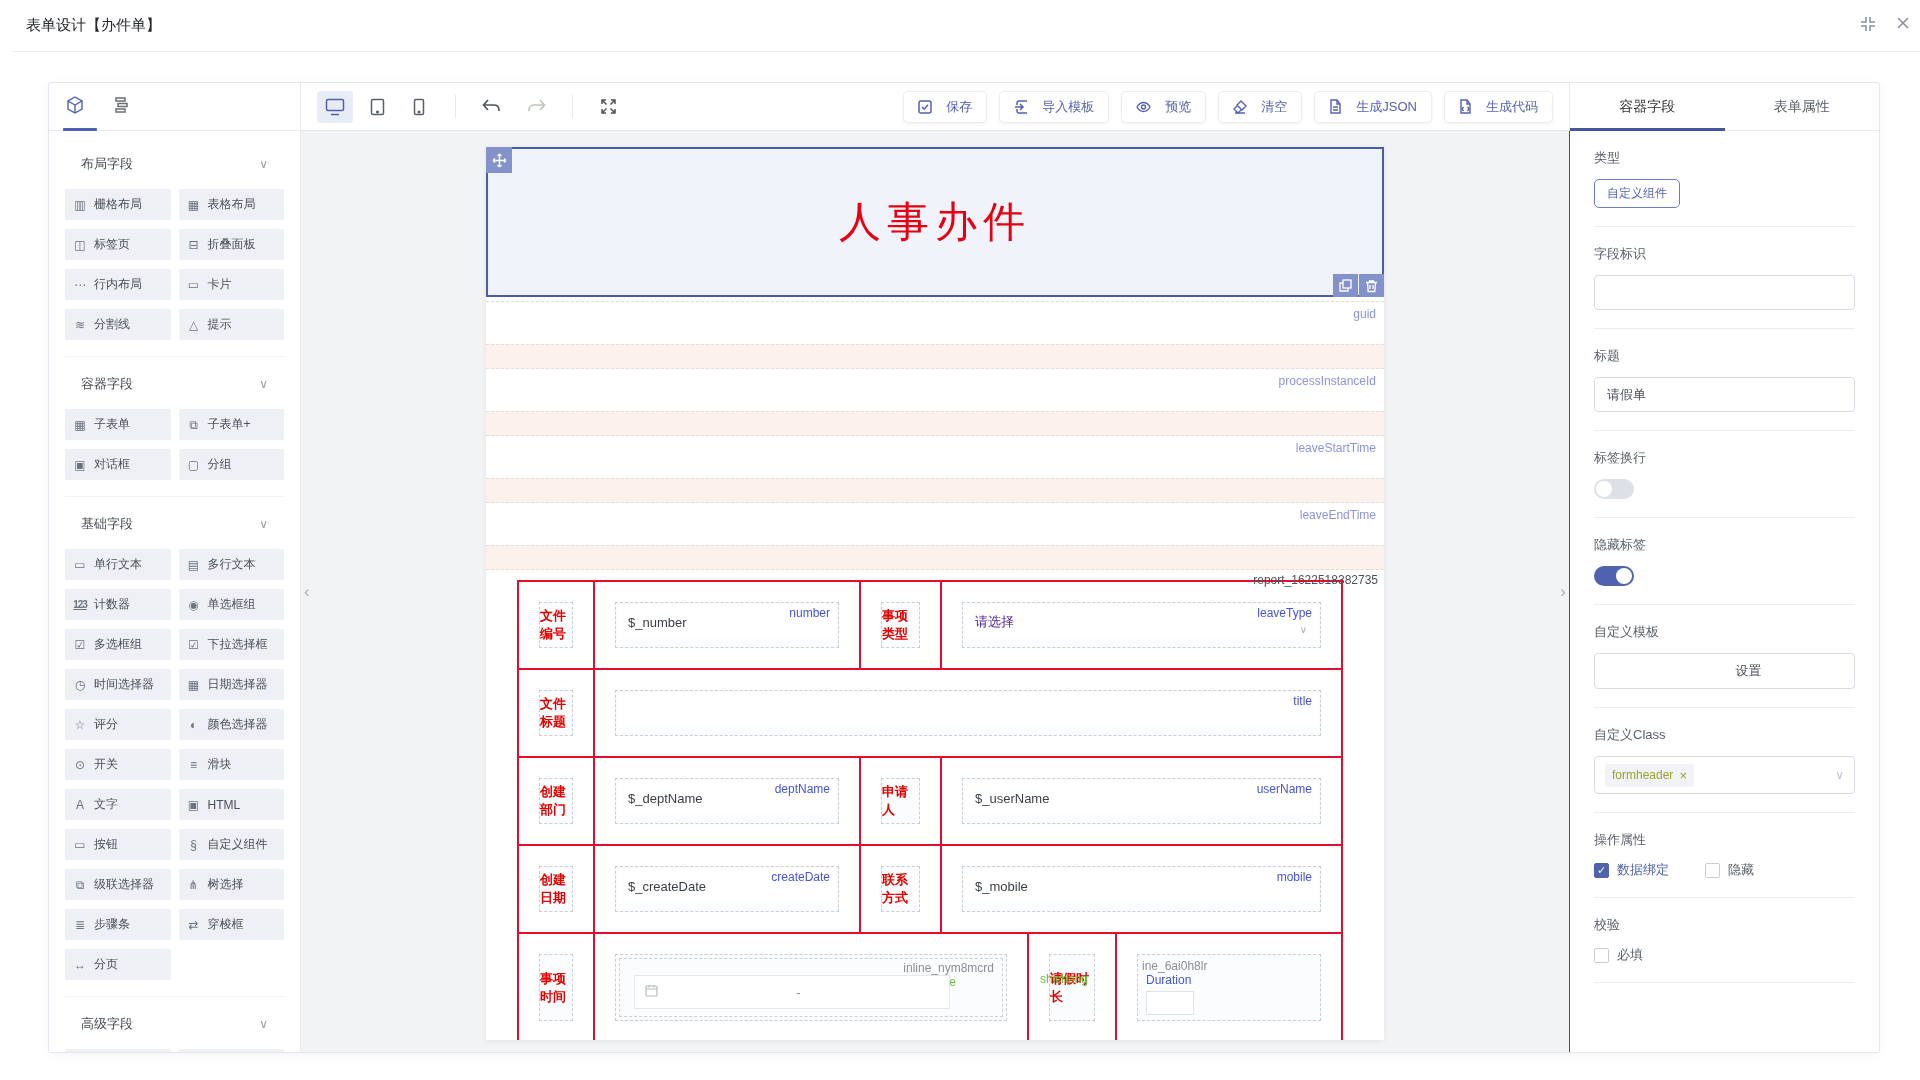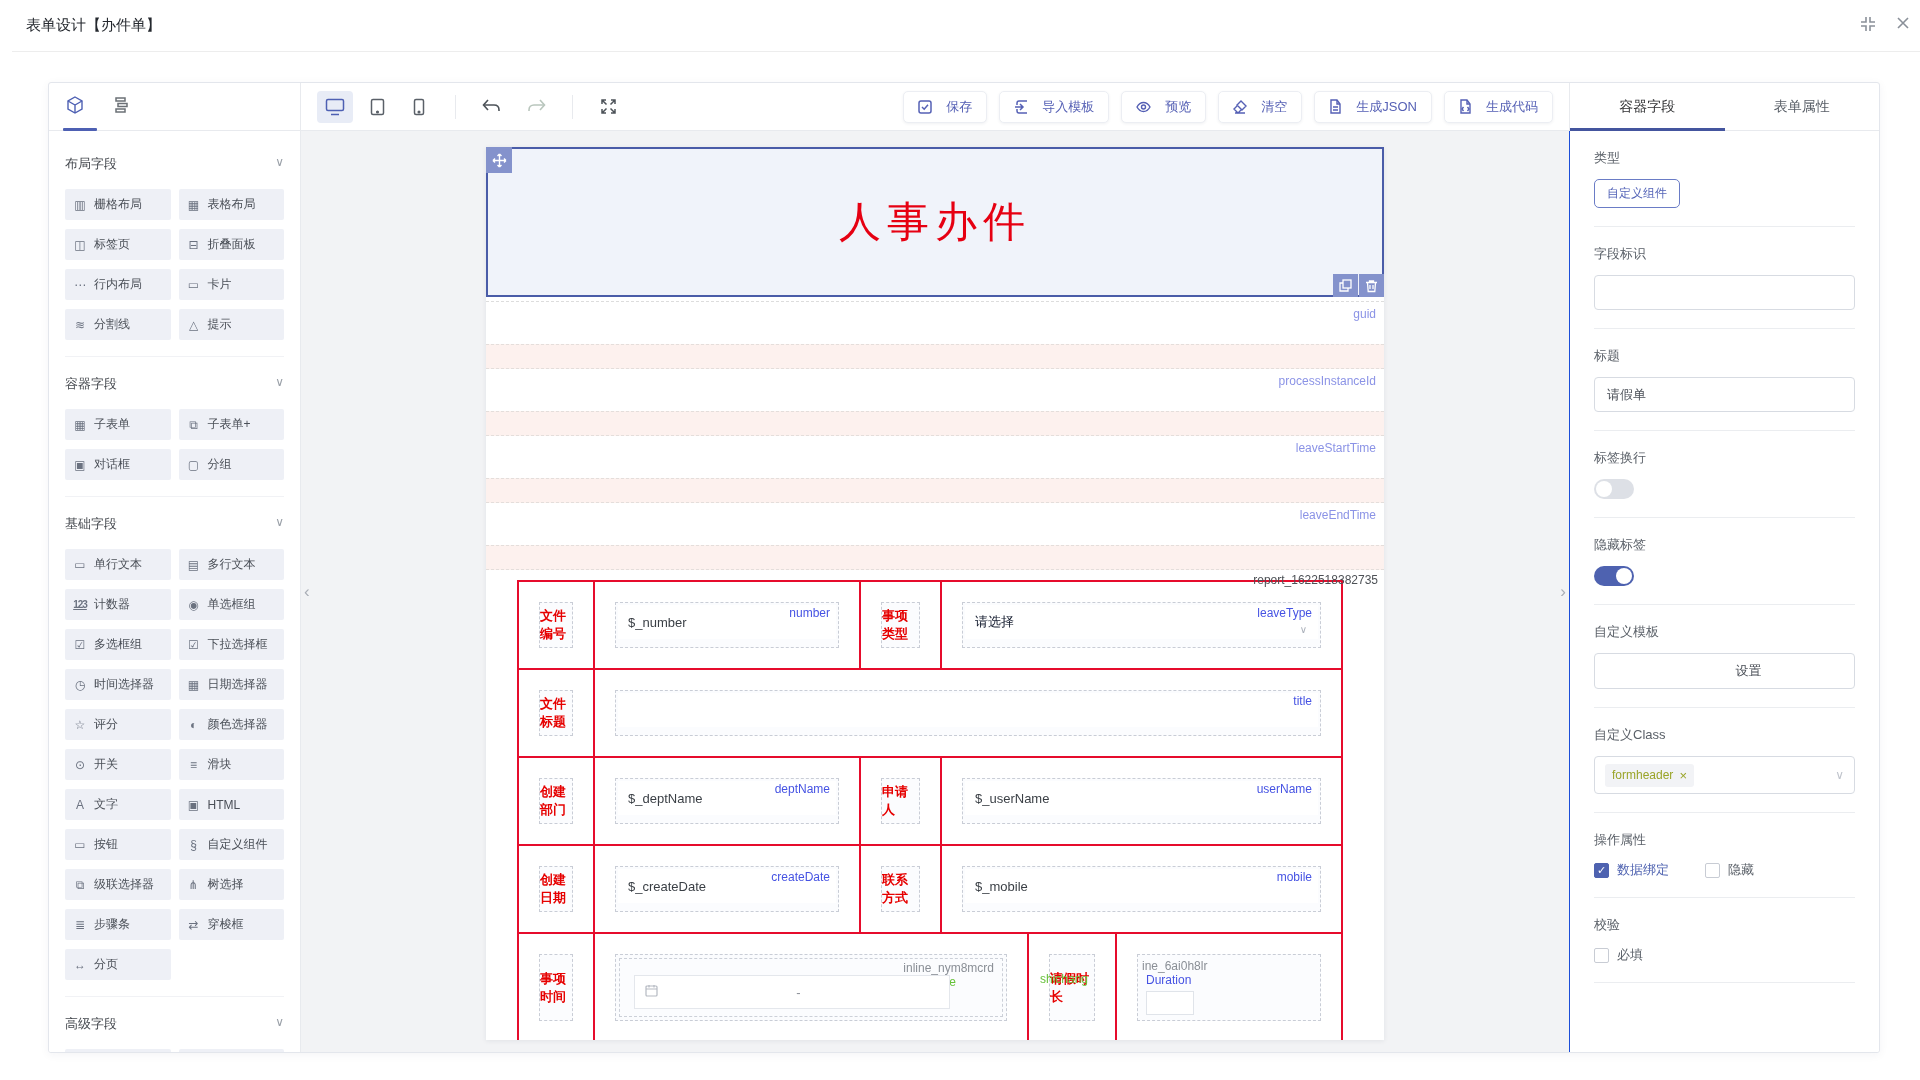--- a/index.html
+++ b/index.html
@@ -25,21 +25,21 @@
   .act-btn { display:flex; align-items:center; gap:14px; height:32px; padding:0 14px; background:#fff; border:1px solid #eceef3; border-radius:5px; box-shadow:0 1px 3px rgba(40,50,90,.07); color:#5560b5; font-size:13px; cursor:pointer; white-space:nowrap; }
   .ph-right { width:310px; flex:0 0 310px; border-left:1px solid #e8eaee; display:flex; }
   .ptab { flex:1; display:flex; align-items:center; justify-content:center; font-size:14px; color:#5a6068; cursor:pointer; position:relative; }
   .ptab.active { color:#303133; }
   .ptab.active::after { content:""; position:absolute; left:0; right:0; bottom:-1px; height:3px; background:#44559e; }
 
   .app-body { flex:1; display:flex; overflow:hidden; }
   .palette { width:252px; flex:0 0 252px; border-right:1px solid #e8eaee; padding:6px 16px 0; overflow:hidden; background:#fff; }
   .section { padding:10px 0 16px; }
   .section + .section { border-top:1px solid #f1f2f5; }
-  .section-title { display:flex; align-items:flex-start; justify-content:space-between; font-size:13px; color:#45494f; margin:8px 0 16px; cursor:pointer; }
+  .section-title { display:flex; align-items:center; justify-content:space-between; font-size:13px; color:#45494f; margin:8px 16px 16px; cursor:pointer; }
   .section-title .chev { color:#9aa0a8; font-size:12px; }
   .items { display:grid; grid-template-columns:1fr 1fr; gap:9px 8px; }
   .item { height:31px; background:#eef0f6; border-radius:2px; display:flex; align-items:center; padding:0 8px; gap:7px; font-size:12px; color:#4a4f57; cursor:grab; overflow:hidden; white-space:nowrap; }
   .item .ig { color:#6b7280; font-size:12px; width:14px; text-align:center; flex:0 0 14px; }
   .item .ig.tnum { font-size:10px; font-weight:bold; letter-spacing:-1px; text-decoration:underline; }
 
   .canvas { flex:1; background:#f2f3f5; position:relative; overflow:hidden; }
   .collapse-h { position:absolute; top:50%; transform:translateY(-50%); color:#a9aeb6; font-size:17px; cursor:pointer; user-select:none; }
   .collapse-h.l { left:3px; } .collapse-h.r { right:3px; }
   .page { position:absolute; left:50%; transform:translateX(-50%); top:16px; width:898px; height:893px; background:#fff; box-shadow:0 1px 5px rgba(30,40,70,.08); overflow:hidden; }
@@ -60,21 +60,21 @@
   .rtable { margin:5px 41px 0 31px; border:2px solid #e60c2c; border-bottom:none; }
   .rrow { display:flex; border-bottom:2px solid #e60c2c; height:88px; }
   .rrow.last { height:107px; border-bottom:none; }
   .cell { padding:20px; position:relative; }
   .cell + .cell { border-left:2px solid #e60c2c; }
   .inner { border:1px dashed #c9cdd6; height:100%; position:relative; background:#fbfcfe; cursor:pointer; }
   .c-label .inner { display:flex; align-items:center; justify-content:center; }
   .red-lab { color:#e60000; font-weight:bold; font-size:13px; }
   .f-tag { position:absolute; top:3px; right:8px; font-size:12px; color:#4653e3; z-index:2; }
   .f-input { margin:2px; height:34px; background:#fff; display:flex; align-items:center; padding:0 10px; font-size:13px; color:#3a3f45; }
-  .f-input .ph { color:#0f172a; }
+  .f-input .ph { color:#4c1d95; }
   .sel-chev { position:absolute; top:21px; right:13px; color:#aab0ba; font-size:10px; }
   .w-l1 { width:74px; flex:0 0 74px; } .w-f1 { width:266px; flex:0 0 266px; } .w-l2 { width:81px; flex:0 0 81px; } .w-f2 { flex:1; }
   .w5-f1 { width:434px; flex:0 0 434px; } .w5-l2 { width:88px; flex:0 0 88px; } .w5-f2 { flex:1; }
   .inline-box { margin:3px; border:1px dashed #ccd0d8; position:relative; height:calc(100% - 6px); background:#fbfcfe; }
   .gray-id { color:#8a8f96; font-size:12px; }
   .green-id { color:#67c23a; font-size:12px; }
   .dr-input { position:absolute; left:14px; right:52px; top:16px; height:34px; background:#fff; border:1px solid #e4e7ec; display:flex; align-items:center; padding:0 10px; color:#a9aeb6; }
   .dr-input .dash { flex:1; text-align:center; color:#8a8f96; font-size:13px; }
   .pos-tr1 { position:absolute; top:2px; right:8px; }
   .pos-tr2 { position:absolute; top:16px; right:46px; }

